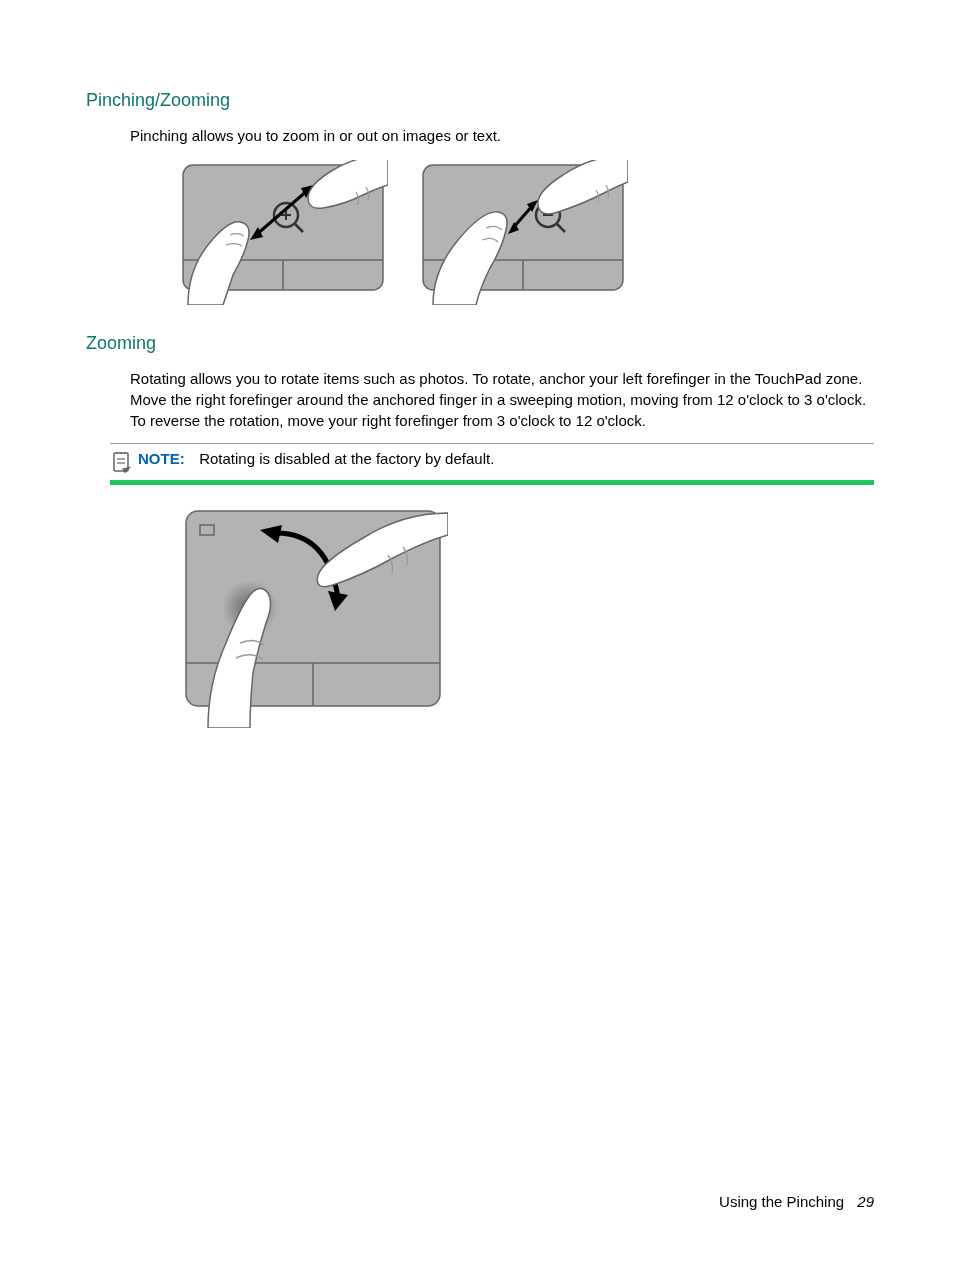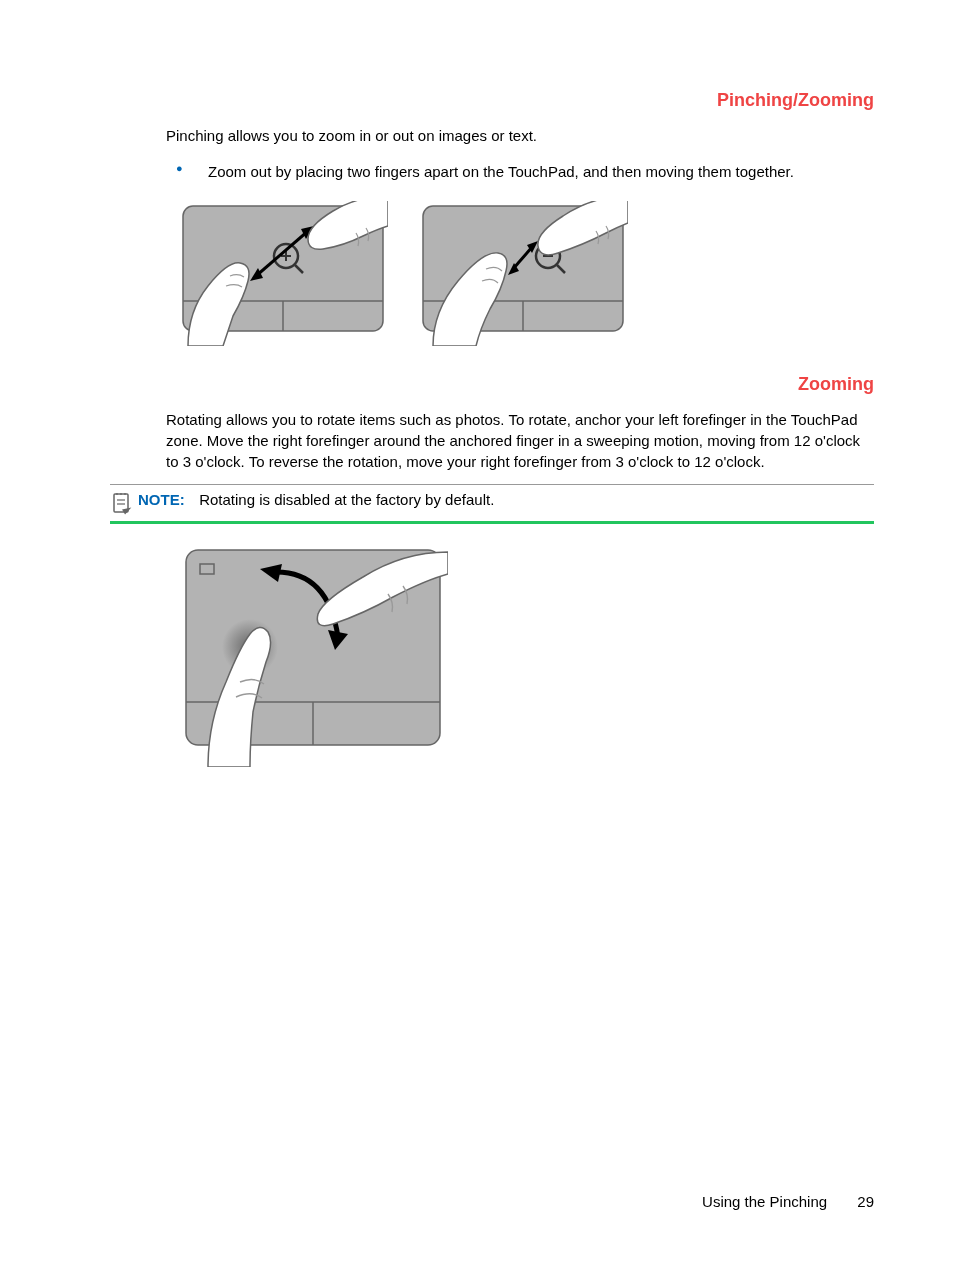--- a/index.html
+++ b/index.html
@@ -5,31 +5,30 @@
     * { box-sizing: border-box; margin: 0; padding: 0; }
     body {
       width: 954px;
       height: 1270px;
       background: #ffffff;
       font-family: Arial, Helvetica, sans-serif;
       position: relative;
       padding: 90px 80px 60px 86px;
     }
     .heading {
-      color: #ef4444;
+      color: #0f766e;
       font-size: 18px;
-      font-weight: bold;
+      font-weight: normal;
       margin-bottom: 14px;
-      text-align: right;
     }
     .body-text {
       font-size: 15px;
       color: #000;
       line-height: 1.4;
-      margin-left: 80px;
+      margin-left: 44px;
       margin-bottom: 12px;
     }
     ul {
       list-style: none;
       margin-left: 90px;
       margin-bottom: 14px;
     }
     ul li {
       font-size: 15px;
       color: #000;
@@ -50,21 +49,21 @@
       gap: 30px;
       margin-left: 92px;
       margin-bottom: 28px;
     }
     .fig-single {
       margin-left: 92px;
       margin-bottom: 20px;
     }
     .note-block {
       border-top: 1px solid #999;
-      border-bottom: 3px solid #22c55e;
+      border-bottom: 5px solid #22c55e;
       margin-left: 24px;
       margin-right: 0;
       padding: 6px 0 6px 0;
       display: flex;
       align-items: flex-start;
       gap: 4px;
       margin-bottom: 18px;
     }
     .note-icon {
       width: 24px;
@@ -82,31 +81,31 @@
       color: #000;
     }
     .footer {
       position: absolute;
       bottom: 60px;
       right: 80px;
       font-size: 15px;
       color: #000;
     }
     .page-num {
-      margin-left: 26px;
+      margin-left: 9px;
+      font-style: italic;
     }
     svg { display: block; }
   </style>
 </head>
 <body>
 
 <div class="heading">Pinching/Zooming</div>
 <p class="body-text">Pinching allows you to zoom in or out on images or text.</p>
 <ul>
-  <li>Zoom out by placing two fingers apart on the TouchPad, and then moving them together.</li>
 </ul>
 
 <div class="fig-row">
 
   <svg width="210" height="145" viewBox="0 0 210 145">
     <rect x="5" y="5" width="200" height="125" rx="10" fill="#b3b3b3" stroke="#666" stroke-width="1.5"></rect>
     <line x1="5" y1="100" x2="205" y2="100" stroke="#666" stroke-width="1.5"></line>
     <line x1="105" y1="100" x2="105" y2="130" stroke="#666" stroke-width="1.5"></line>
 
     <circle cx="108" cy="55" r="12" fill="none" stroke="#333" stroke-width="2.5"></circle>

